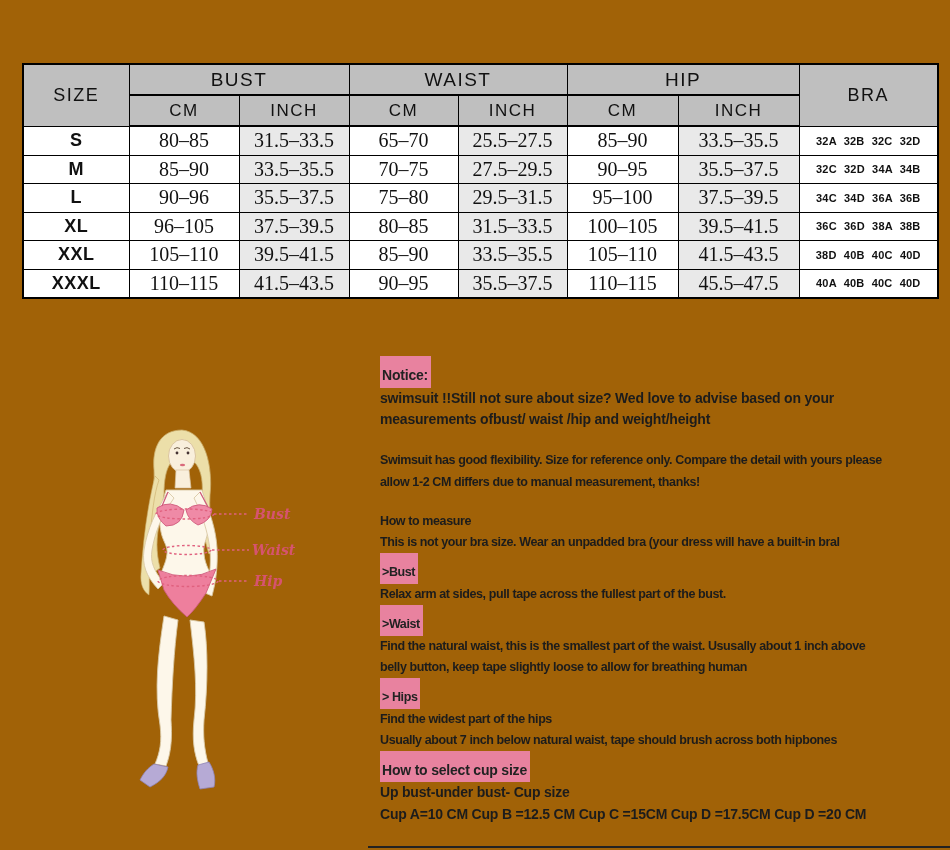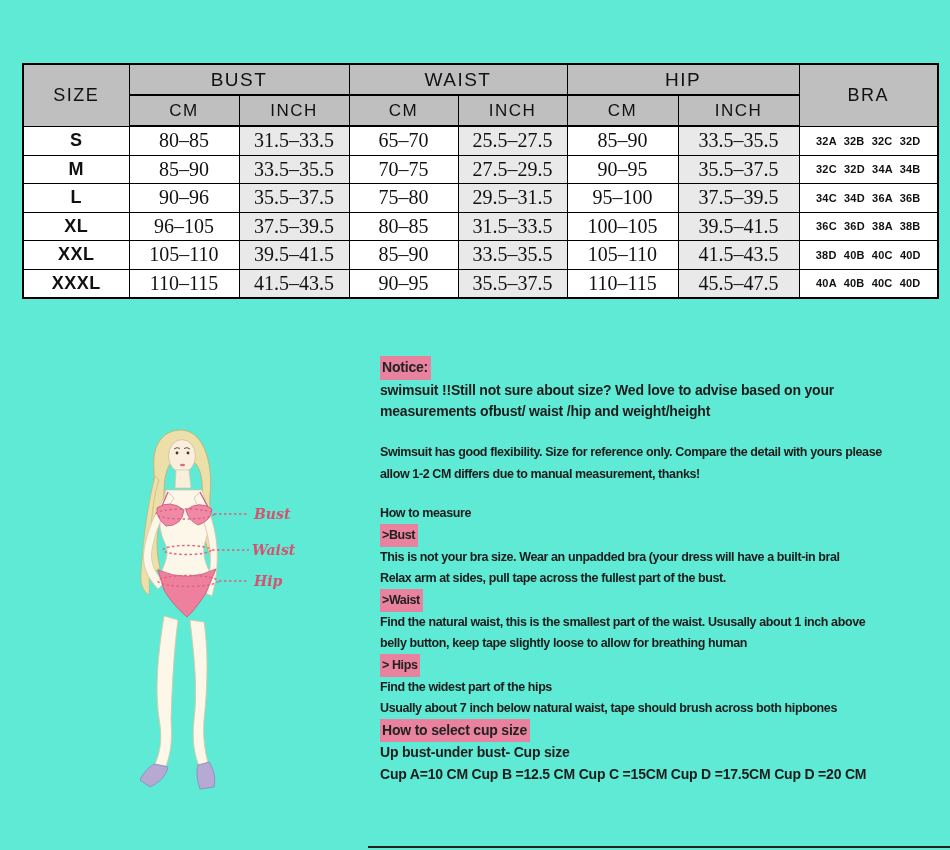--- a/index.html
+++ b/index.html
@@ -1,17 +1,17 @@
 <!DOCTYPE html>
 <html><head>
 <meta charset="utf-8">
 <style>
   html,body{margin:0;padding:0;background:#fff;}
   .canvas{
-    position:relative;width:950px;height:850px;background:#5eead4;overflow:hidden;
+    position:relative;width:950px;height:850px;background:#a16207;overflow:hidden;
     font-family:"Liberation Sans",sans-serif;color:#111;
   }
 
   
   table.size-table{
     position:absolute;left:22px;top:63px;width:915px;
     border-collapse:collapse;table-layout:fixed;
     border:2px solid #000;
   }
   table.size-table th,table.size-table td{
@@ -50,21 +50,21 @@
   .notes{
     position:absolute;left:380px;top:350px;width:560px;padding-top:6px;
     font-family:"Liberation Sans",sans-serif;font-weight:bold;color:#1c1c1c;
     white-space:nowrap;
   }
   .notes .ln{font-size:12.5px;line-height:21px;letter-spacing:-0.4px;}
   .notes .big{font-size:14px;line-height:21.5px;letter-spacing:-0.2px;}
   .notes .flex{line-height:22px;}
   .notes .gap18{margin-top:18px;}
   .notes .gap19{}
-  .hl{background:#e8829f;color:#222;padding:1px 3px 1px 2px;display:inline-block;}
+  .hl{background:#e8829f;color:#222;padding:9px 3px 1px 2px;display:inline-block;}
 
   .bottom-rule{position:absolute;left:368px;top:846px;width:582px;height:2px;background:#222;}
 </style>
 </head>
 <body>
 
 <div class="canvas">
 
   <table class="size-table">
     <colgroup>
@@ -205,22 +205,22 @@
   <div class="notes">
     <div class="big"><span class="hl">Notice:</span></div>
     <div class="big">swimsuit !!Still not sure about size? Wed love to advise based on your</div>
     <div class="big">measurements ofbust/ waist /hip and weight/height</div>
 
     <div class="ln flex gap18">Swimsuit has good flexibility. Size for reference only. Compare the detail with yours please</div>
     <div class="ln flex">allow 1-2 CM differs due to manual measurement, thanks!</div>
 
     <div class="ln gap18">How to measure</div>
 
+    <div class="ln">This is not your bra size. Wear an unpadded bra (your dress will have a built-in bral</div>
     <div class="ln"><span class="hl">&gt;Bust</span></div>
-    <div class="ln">This is not your bra size. Wear an unpadded bra (your dress will have a built-in bral</div>
     <div class="ln">Relax arm at sides, pull tape across the fullest part of the bust.</div>
 
     <div class="ln"><span class="hl">&gt;Waist</span></div>
     <div class="ln">Find the natural waist, this is the smallest part of the waist. Ususally about 1 inch above</div>
     <div class="ln">belly button, keep tape slightly loose to allow for breathing human</div>
 
     <div class="ln"><span class="hl">&gt; Hips</span></div>
     <div class="ln">Find the widest part of the hips</div>
     <div class="ln">Usually about 7 inch below natural waist, tape should brush across both hipbones</div>
 

